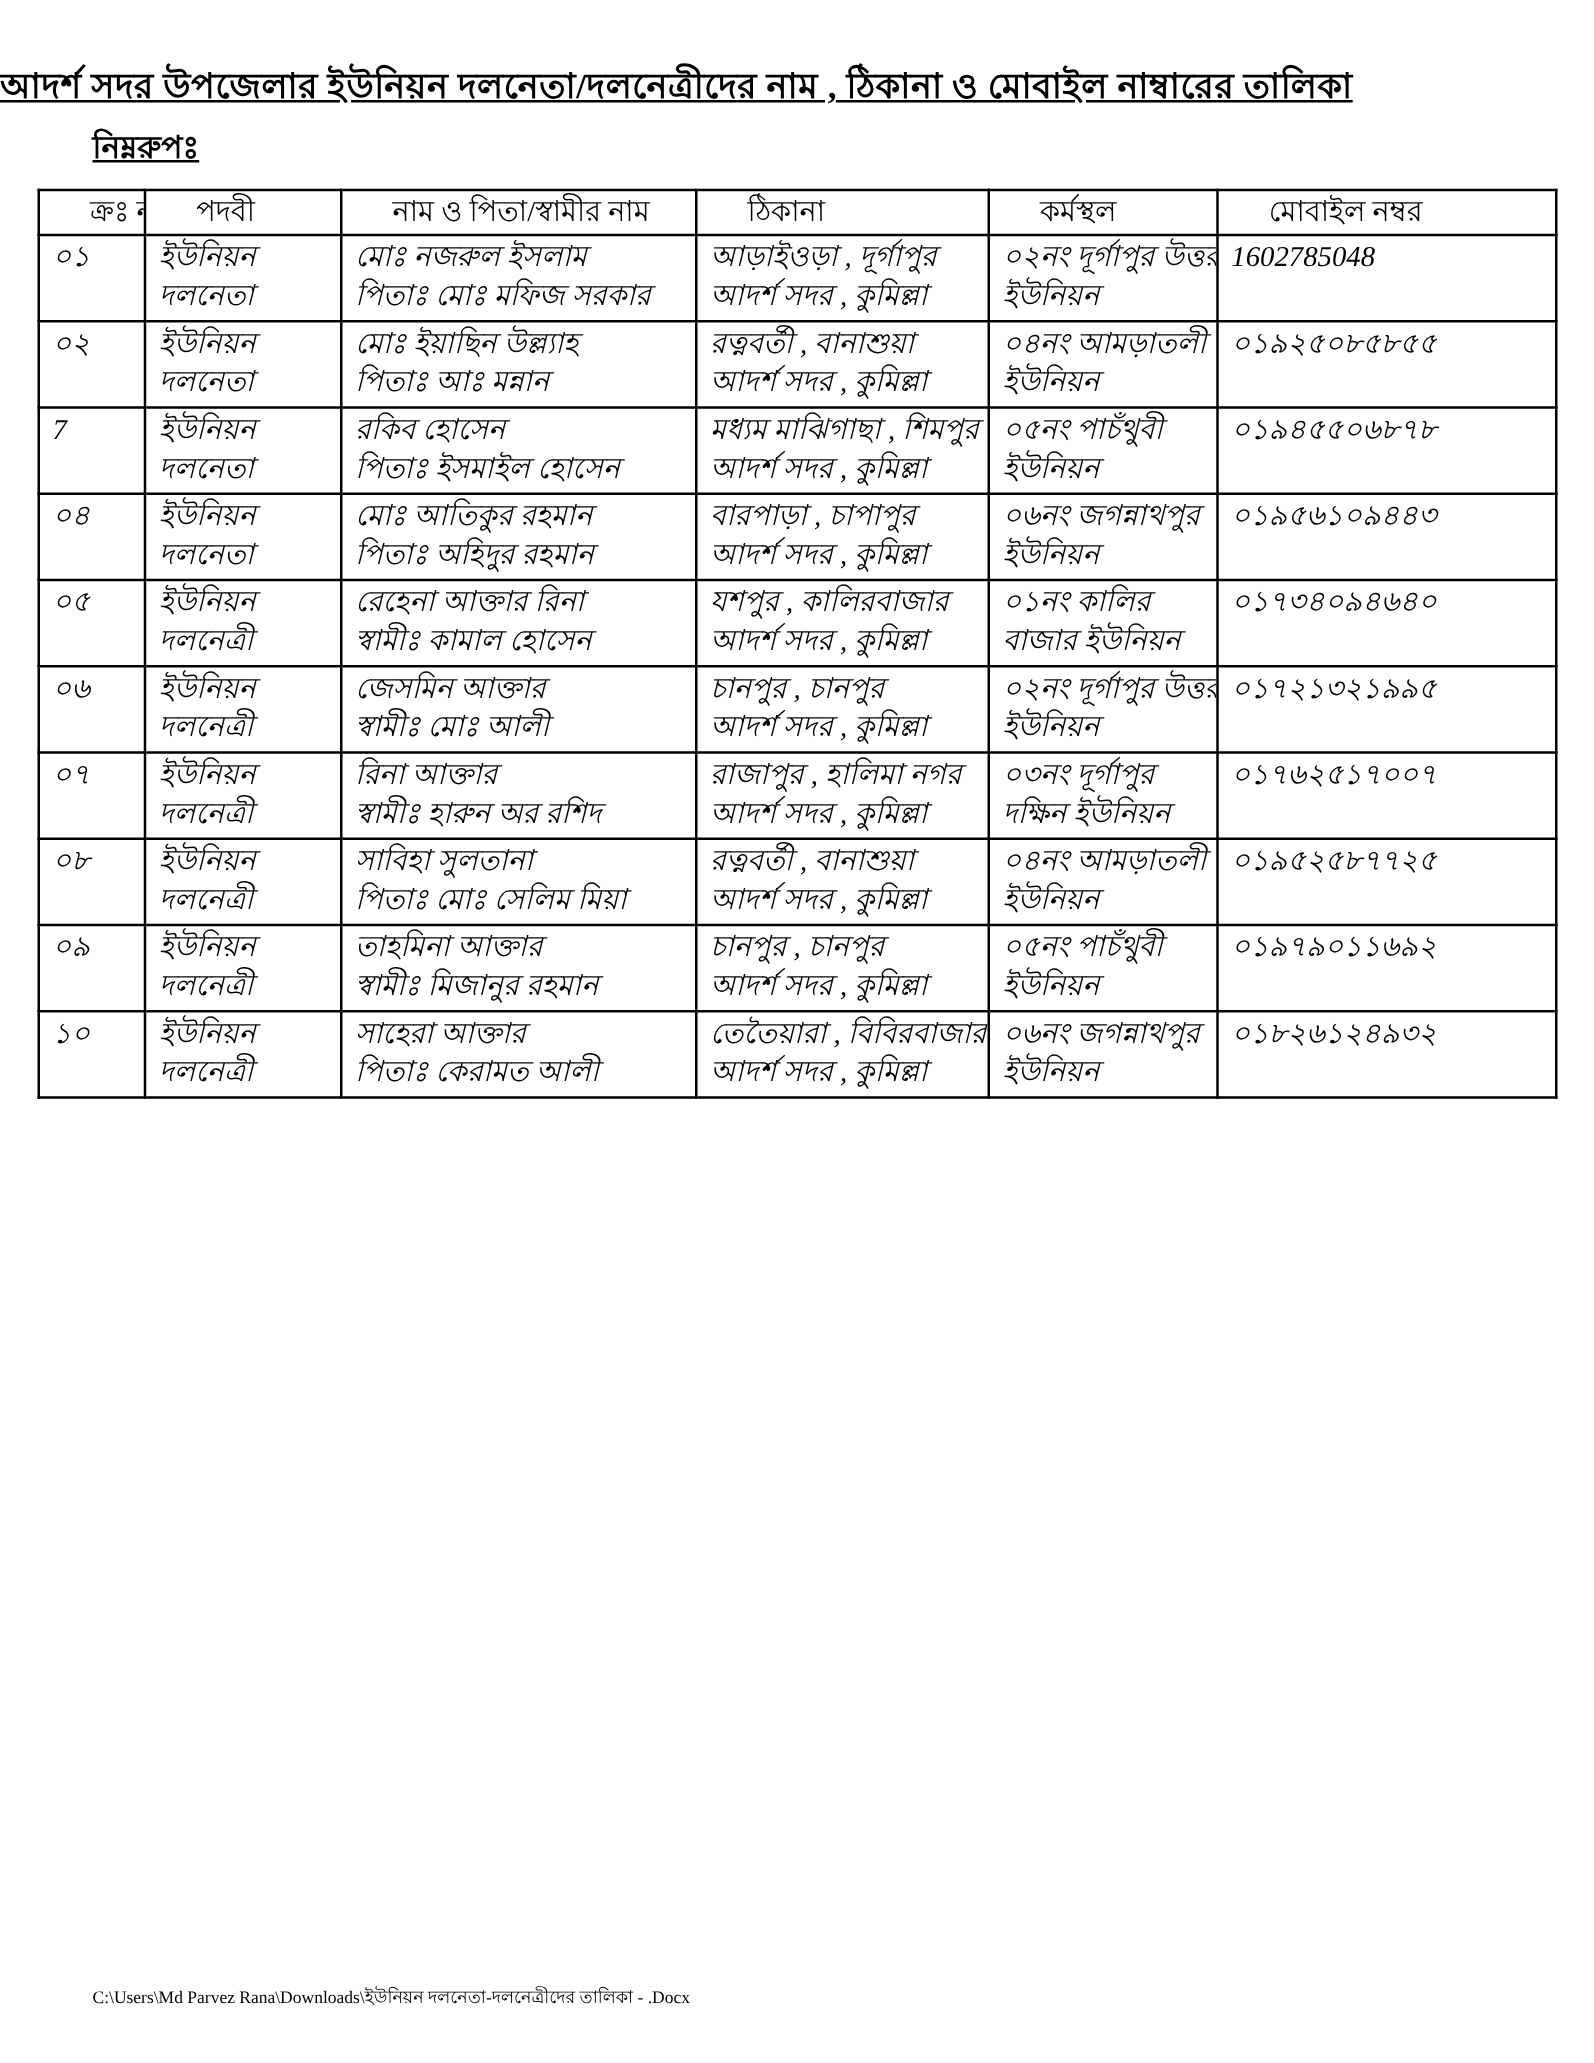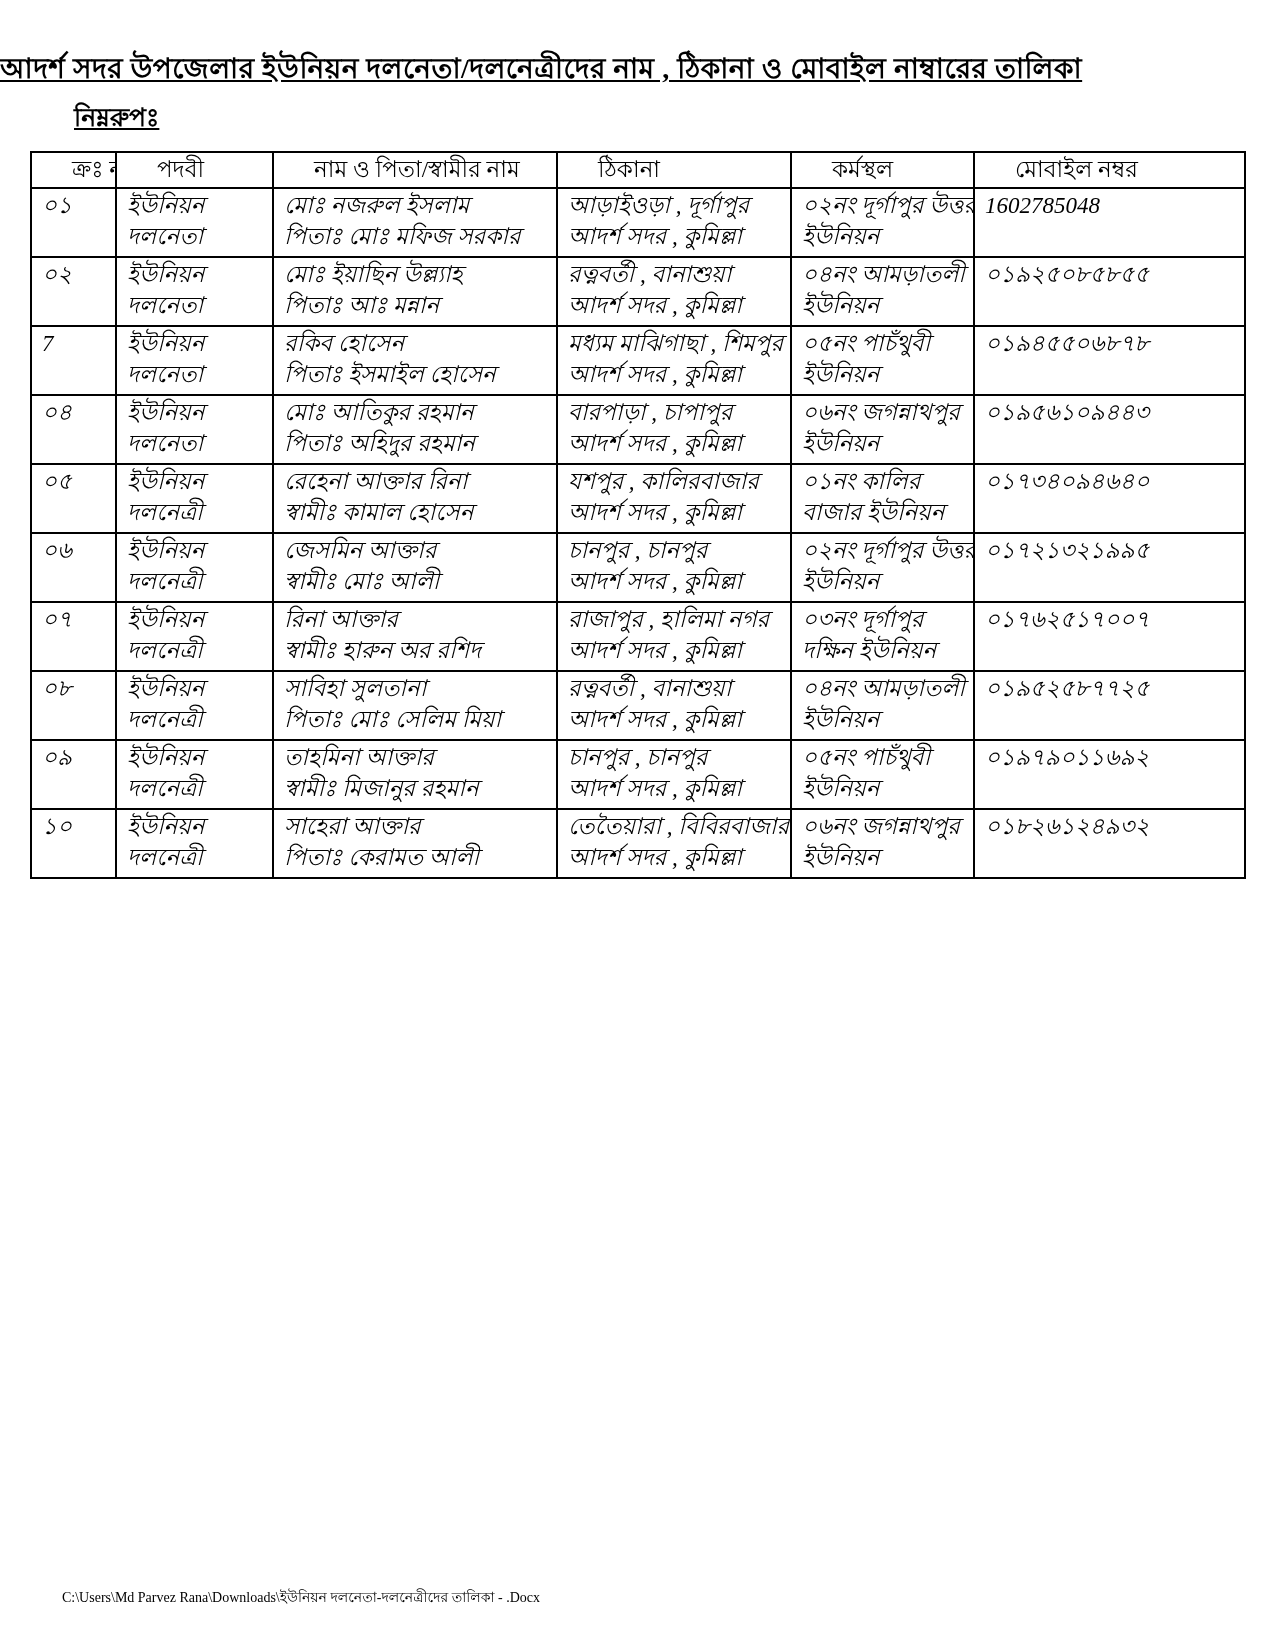--- a/index.html
+++ b/index.html
@@ -50,21 +50,21 @@
   table.main-table th { height: 28px; padding-left: 40px; }
   table.main-table td { height: 64px; font-style: italic; }
   .col-serial   { width: 85px;  }
   .col-desig    { width: 157px; }
   .col-name     { width: 284px; }
   .col-addr     { width: 234px; }
   .col-work     { width: 183px; }
   .col-mobile   { width: 271px; }
   .footer-path {
     position: absolute;
-    left: 62px;
+    left: 74px;
     bottom: 40px;
     font-size: 14px;
     color: #000000;
   }
 </style>
 </head>
 <body>
 
 <div class="page">
 

